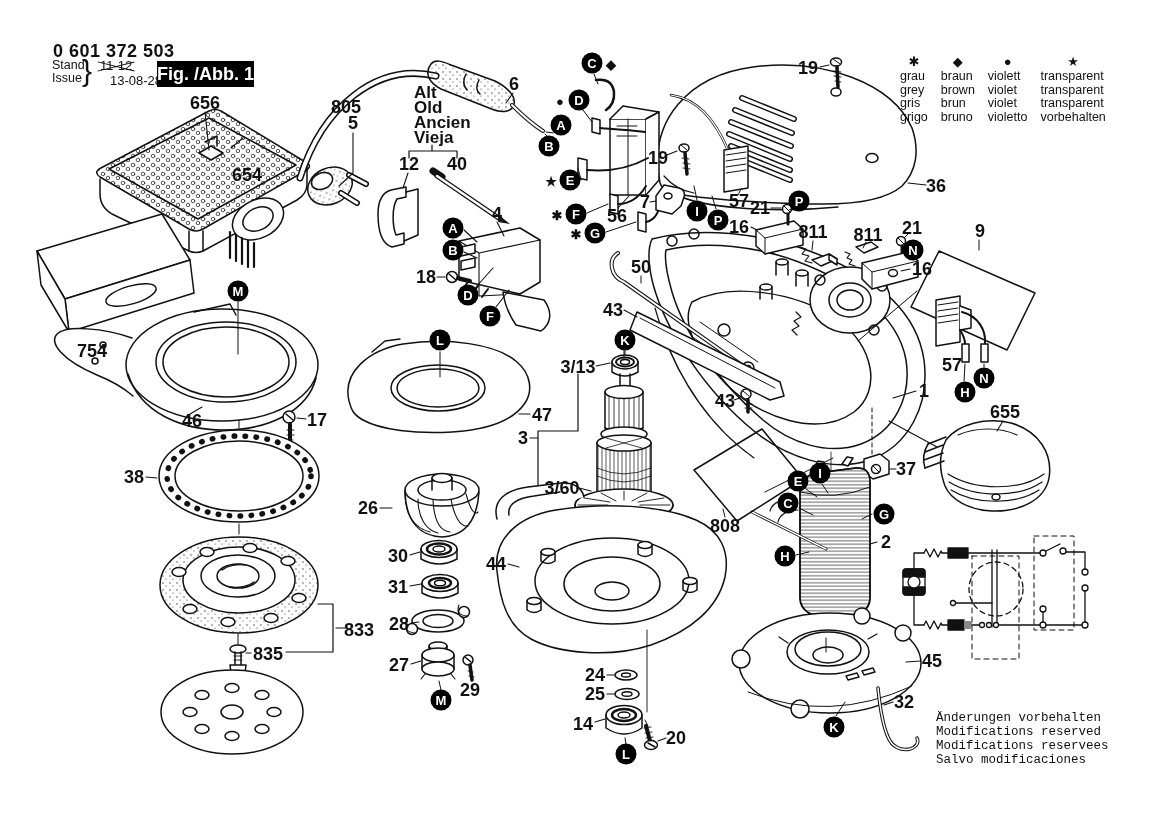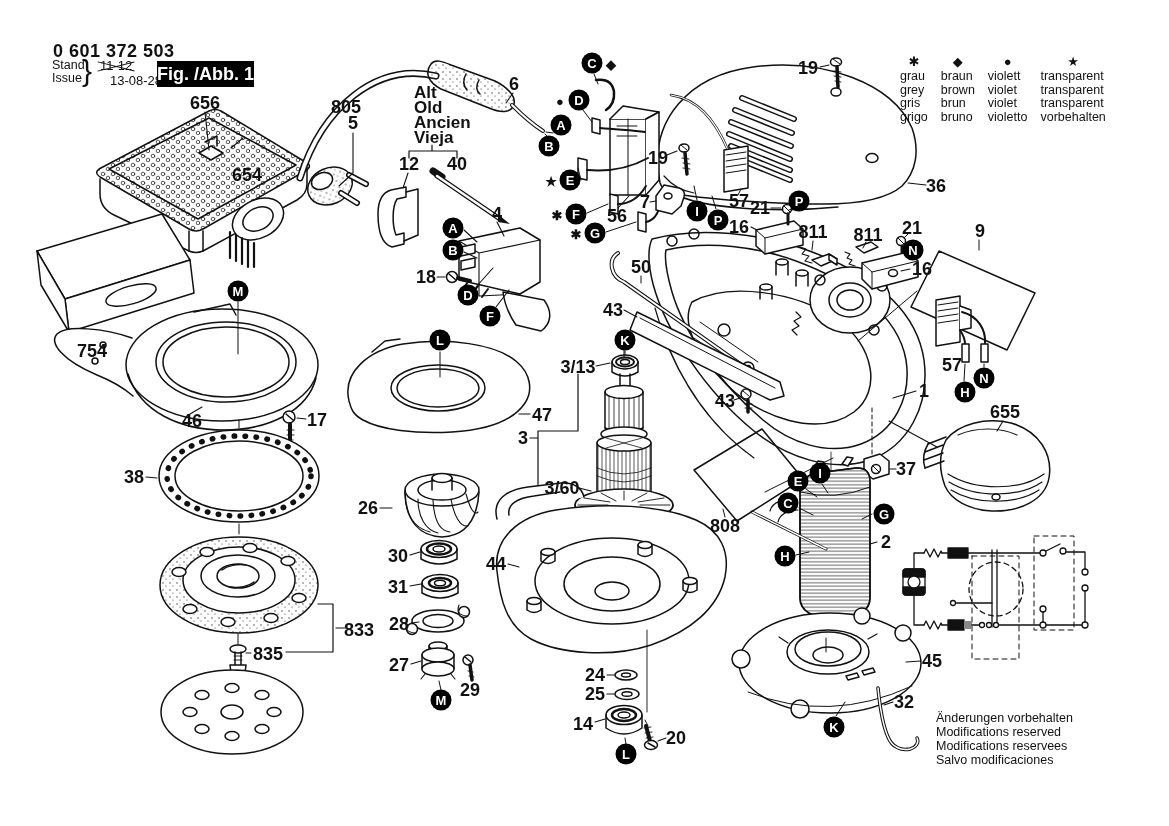--- a/index.html
+++ b/index.html
@@ -16,21 +16,21 @@
       height:1.4px; background:#111; }
   .crossed::before { transform:rotate(14deg); }
   .crossed::after  { transform:rotate(-14deg); }
   .figbox { position:absolute; left:157px; top:61px; width:97px; height:26px; background:#000;
       color:#fff; font-weight:bold; font-size:18px; display:flex; align-items:center; justify-content:center; }
   .legend { position:absolute; left:900px; top:55px; display:flex; gap:13px;
       font-size:12.5px; line-height:13.5px; }
   .legend .lcol { display:flex; flex-direction:column; }
   .legend .lsym { text-align:center; font-size:13px; height:15px; }
   .obsolete { position:absolute; left:414px; top:85px; font-weight:bold; font-size:17px; line-height:15px; }
-  .footer { position:absolute; left:936px; top:711px; font-size:12.5px; line-height:14px; }
+  .footer { position:absolute; left:936px; top:711px; font-size:12.5px; line-height:14px;font-family:Liberation Mono, monospace; }
   .plabel { position:absolute; transform:translate(-50%,-50%); font-weight:bold; font-size:18px;
       white-space:nowrap; }
   .co-circle { position:absolute; width:21px; height:21px; border-radius:50%; background:#000; color:#fff;
       font-weight:bold; font-size:13px; line-height:21px; text-align:center; transform:translate(-50%,-50%); }
   .co-sym { position:absolute; transform:translate(-50%,-50%); font-size:13px; font-weight:bold; }
 </style>
 </head>
 <body>
 
 <div class="page">

